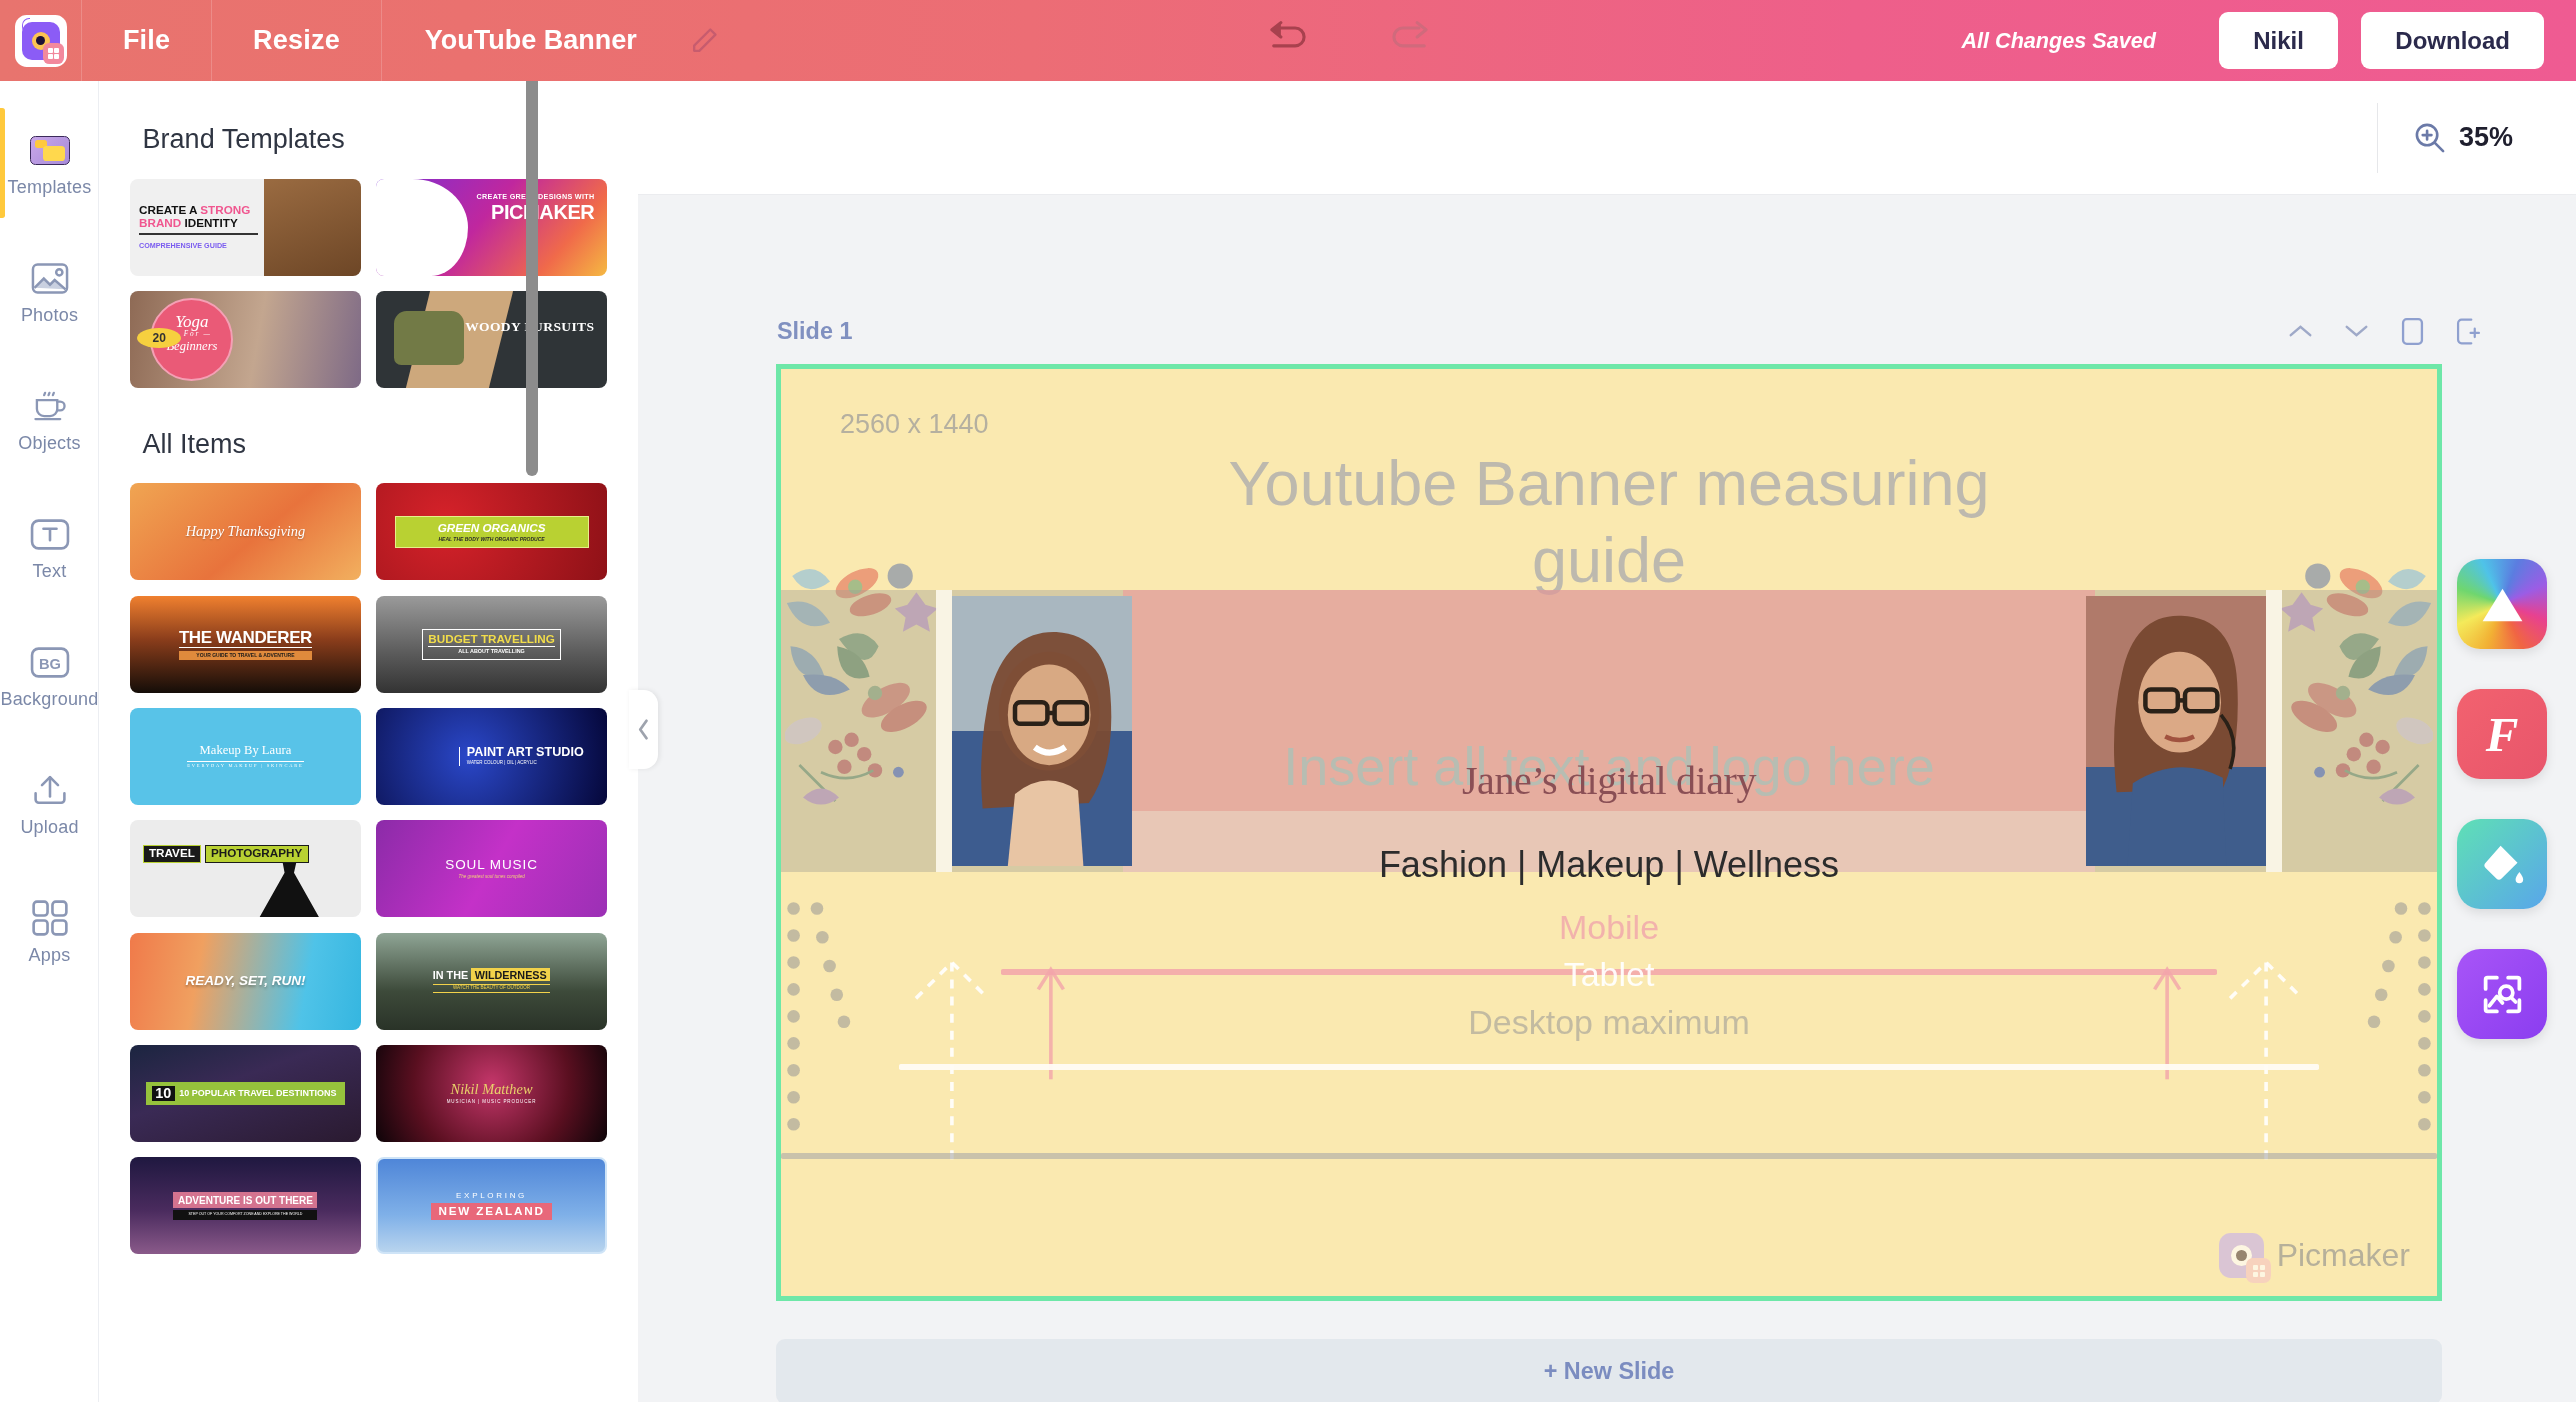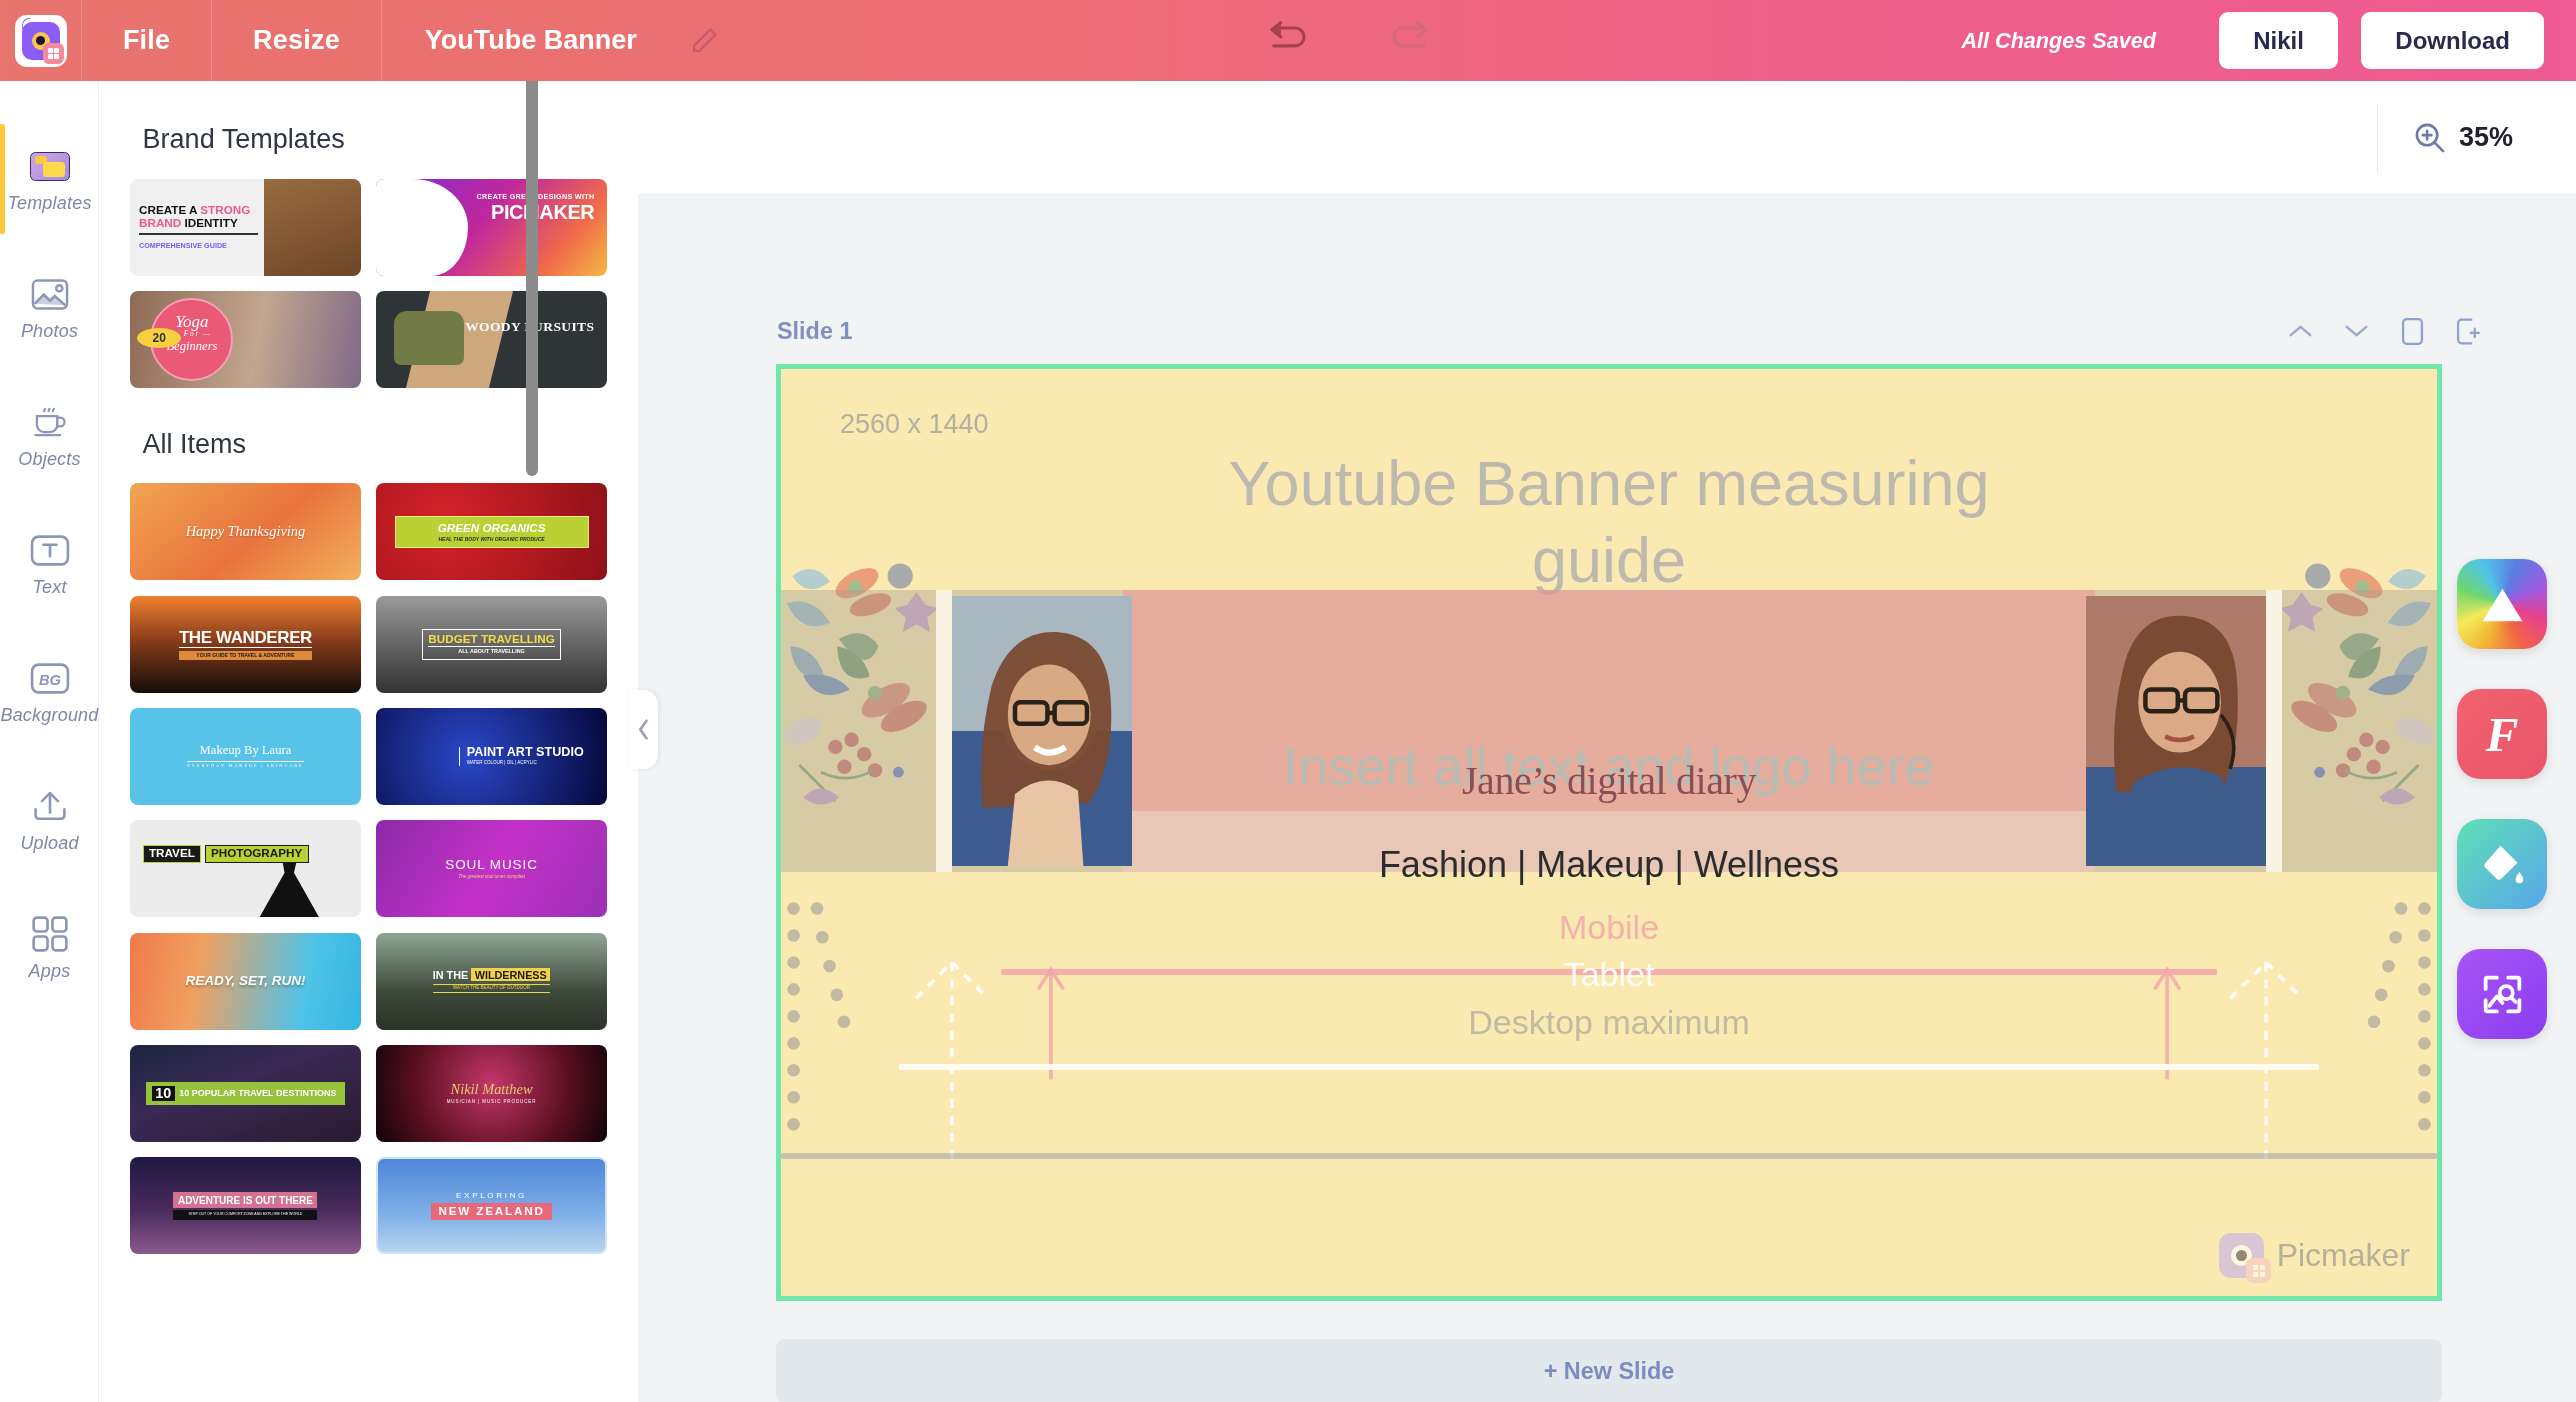--- a/index.html
+++ b/index.html
@@ -89,23 +89,22 @@
     padding: 14.4px 34px; margin-left: 23.4px;
     cursor: pointer; font-family: "Liberation Sans", sans-serif;
   }
 
   
   .rail {
     position: absolute; top: 81px; left: 0;
     width: 99px; height: 1321px;
     background: #ffffff;
     border-right: 0.9px solid #eceef2;
-    padding-top: 36px;
+    padding-top: 20px;
     z-index: 30;
-    font-style: italic;
   }
   .rail-item {
     position: relative;
     width: 99px; height: 128px;
     display: flex; flex-direction: column; align-items: center; justify-content: center;
     gap: 9px; cursor: pointer;
   }
   .rail-item.active::before {
     content: ""; position: absolute; left: 0; top: 7.2px;
     width: 4.5px; height: 110px; background: #ffc93c; border-radius: 0 2.7px 2.7px 0;

